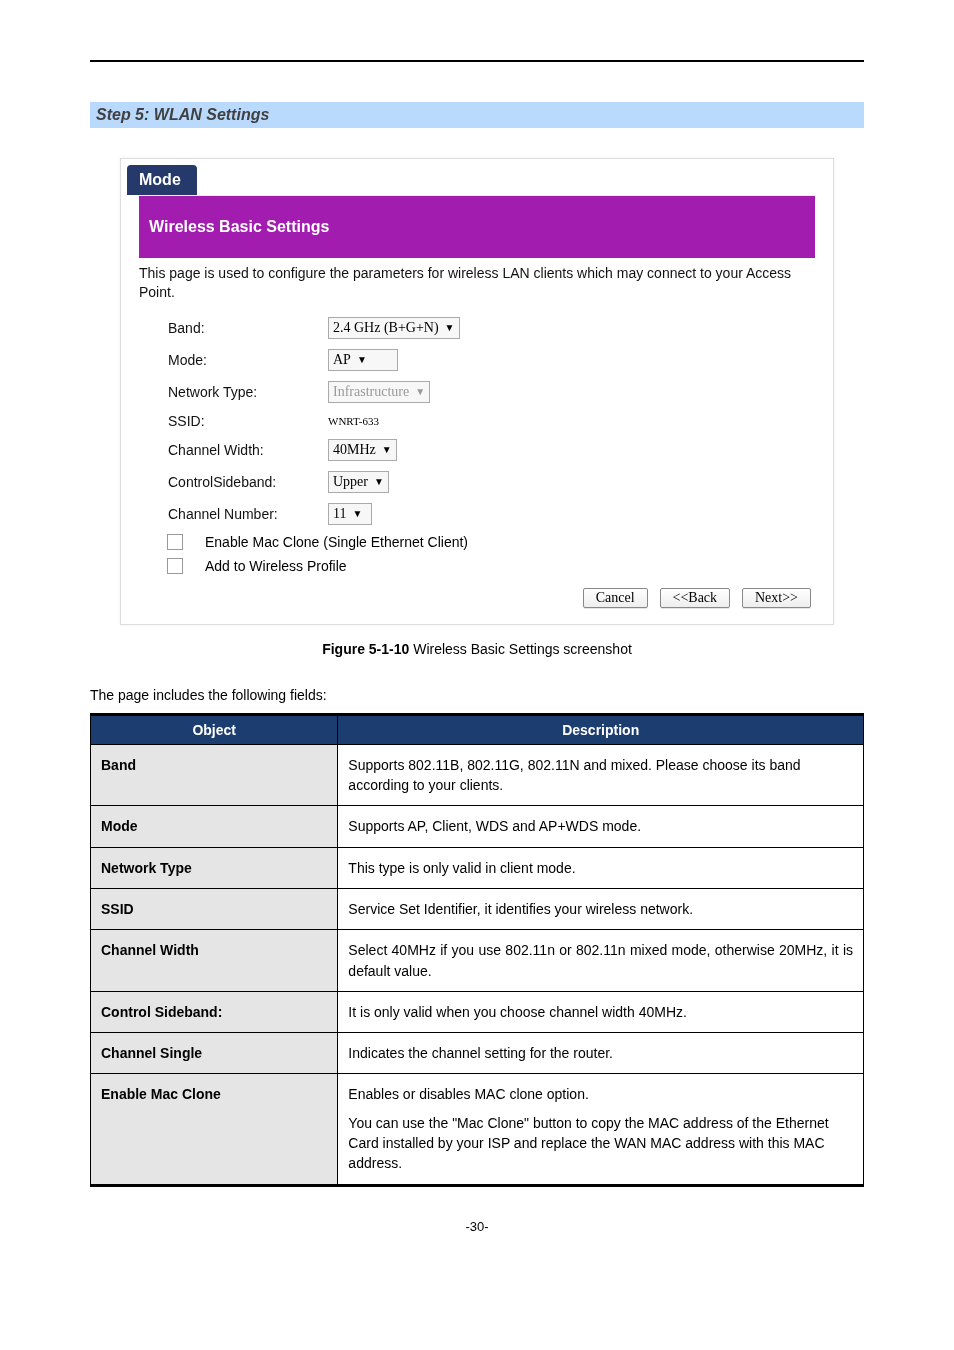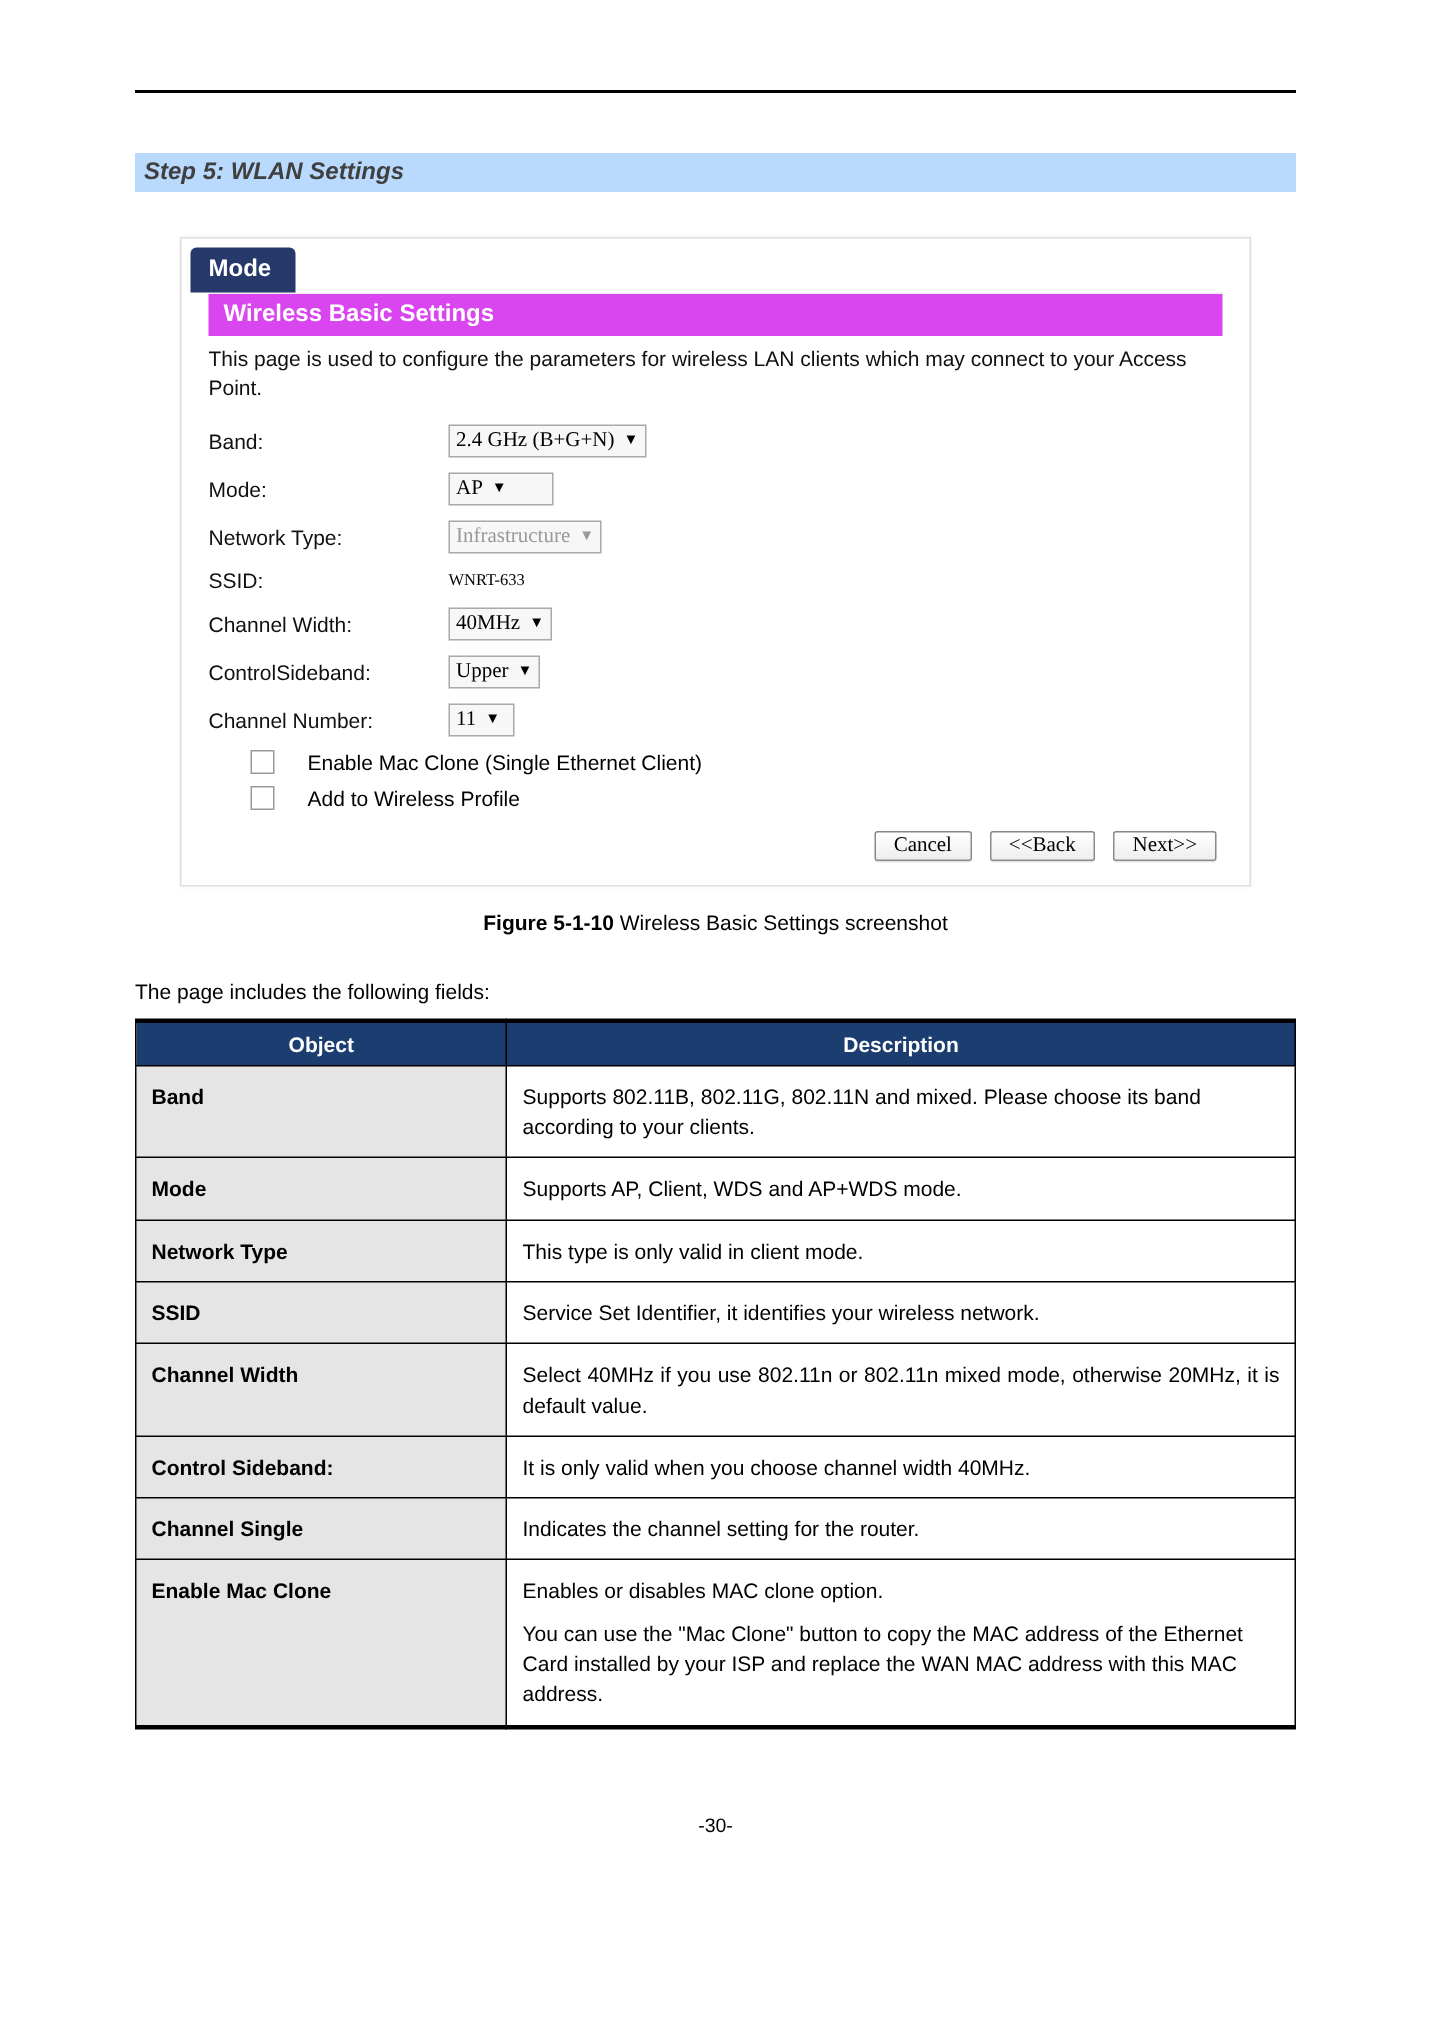--- a/index.html
+++ b/index.html
@@ -48,44 +48,45 @@
   }
   .mode-body {
     padding: 0 18px 16px 18px;
   }
   .mode-body hr.thin {
     border: none;
     border-top: 1px solid #eee;
     margin: 0 0 0 0;
   }
   .gray-bar {
-    background: #d946ef;
+    background: #a21caf;
     color: #fff;
     font-weight: bold;
-    padding: 5px 10px;
+    padding: 22px 10px;
     font-size: 16px;
     margin-bottom: 6px;
   }
   .desc {
     font-family: Verdana, Arial, sans-serif;
     font-size: 14px;
     color: #111;
     margin: 4px 0 10px 0;
     line-height: 1.35;
   }
   .formrow {
     display: flex;
     align-items: center;
     padding: 5px 0;
     font-family: Verdana, Arial, sans-serif;
     font-size: 14px;
   }
   .formrow .lbl {
     width: 160px;
     color: #111;
+    margin-left: 29px;
   }
   .select {
     display: inline-flex;
     align-items: center;
     border: 1px solid #aaa;
     background: #f7f7f7;
     padding: 0 4px 0 4px;
     font-family: "Times New Roman", serif;
     font-size: 14px;
     height: 20px;
@@ -164,21 +165,21 @@
   table.obj td.k {
     background: #e5e5e5;
     text-align: left;
     font-weight: bold;
     width: 32%;
   }
   table.obj td.v.justify { text-align: justify; }
   .pageno {
     text-align: center;
     font-size: 13px;
-    margin-top: 56px;
+    margin-top: 32px;
   }
 </style>
 </head>
 <body>
 
 <div class="page">
   <div class="topline"></div>
 
   <div class="step-banner">Step 5: WLAN Settings</div>
 

